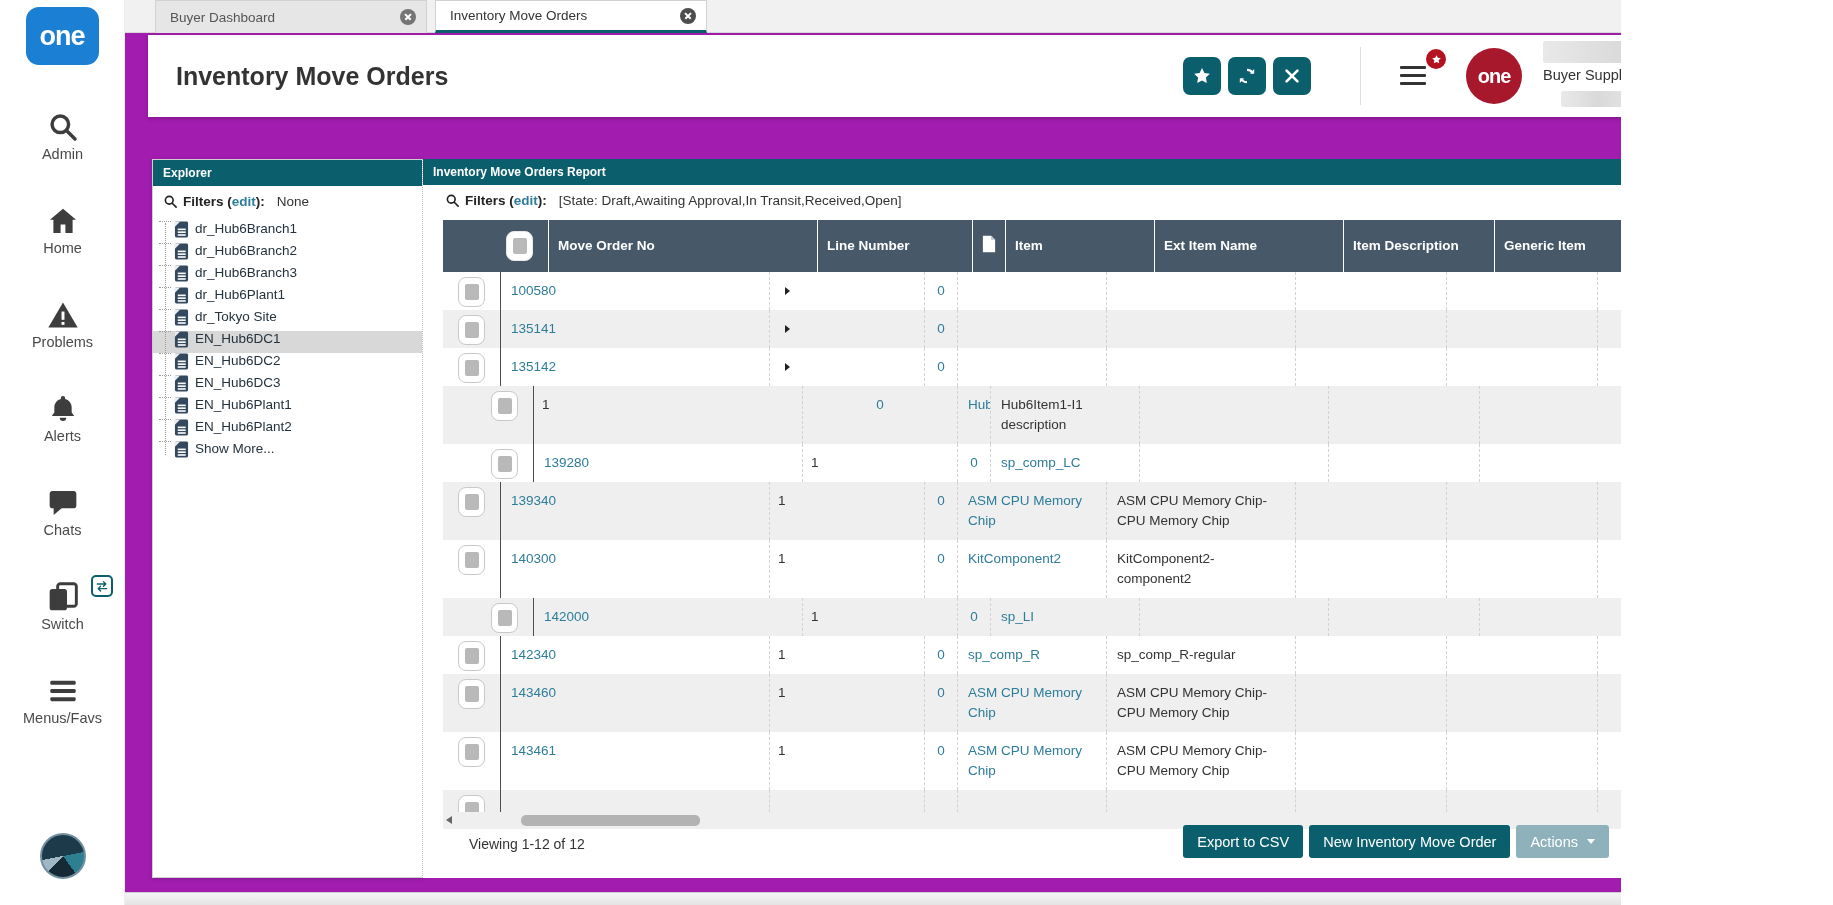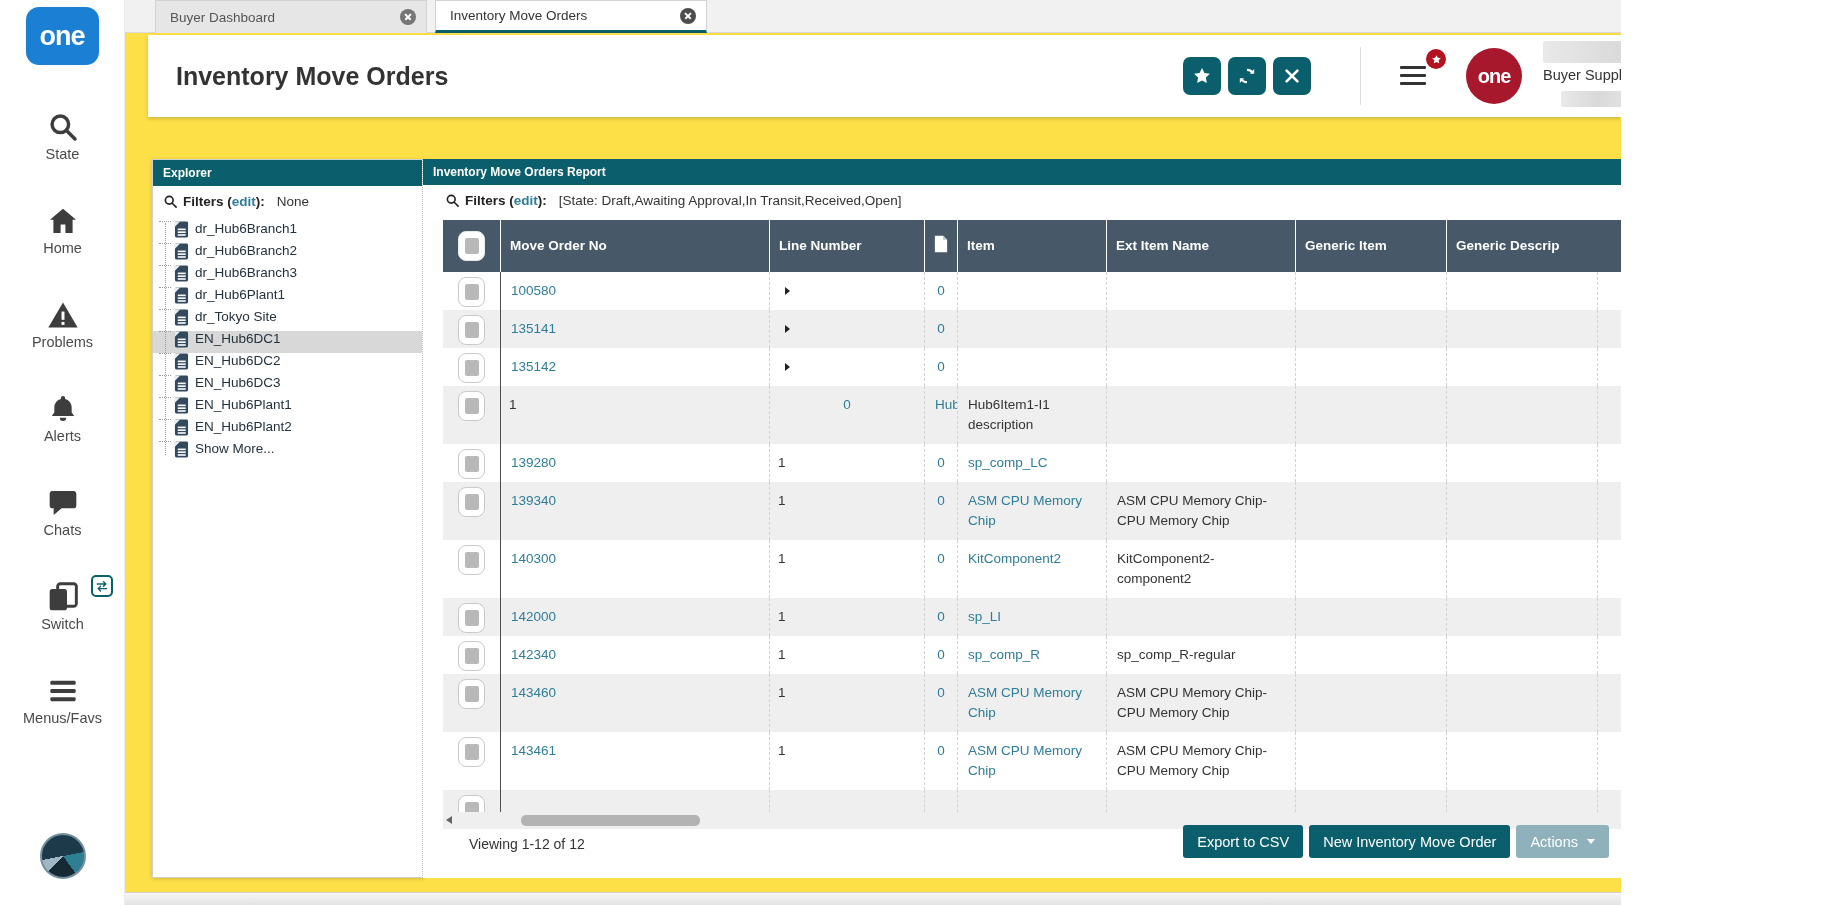--- a/index.html
+++ b/index.html
@@ -1,18 +1,18 @@
 <!DOCTYPE html>
 <html style="--teal: #0b5f6d; --slate: #475869; --link: #2e7d9a; --red: #a8182c; --blue: #1b7fd4;"><head>
 <meta charset="utf-8">
 <style>
   * { margin:0; padding:0; box-sizing:border-box; }
   html,body { background:#fff; }
   body { font-family:"Liberation Sans", sans-serif; color:#333; }
-  .app { position:relative; width:1621px; height:905px; background:#fde047; overflow:hidden; }
+  .app { position:relative; width:1621px; height:905px; background:#a21caf; overflow:hidden; }
 
   
   .sidebar { position:absolute; left:0; top:0; width:125px; height:905px; background:#fff; border-right:1px solid #ededed; z-index:5; }
   .logo-one { width:73px; height:58px; margin:7px auto 46px; background:var(--blue); border-radius:13px;
               color:#fff; font-size:27px; font-weight:bold; display:flex; align-items:center; justify-content:center; letter-spacing:-1px; }
   .side-item { position:relative; width:125px; height:52px; margin-bottom:42px; display:flex; flex-direction:column; align-items:center; cursor:pointer; }
   .side-item .icon-slot { width:32px; height:32px; color:#3d3d3d; }
   .side-item .icon-slot svg { width:32px; height:32px; }
   .side-item .side-label { font-size:14.5px; color:#4a4a4a; margin-top:3px; white-space:nowrap; }
   .side-badge { display:none; position:absolute; right:12px; top:-6px; width:22px; height:22px; background:#fff;
@@ -74,21 +74,21 @@
   .tree::before { content:""; position:absolute; left:12px; top:2px; bottom:8px; border-left:1px dotted #9a9a9a; }
   .tree-item { height:22px; display:flex; align-items:flex-start; padding-left:6px; font-size:13.5px; color:#24323e; cursor:pointer; white-space:nowrap; }
   .tree-item.selected { background:#d8d8d8; }
   .tree-guide { width:12px; border-top:1px dotted #9a9a9a; margin-right:3px; flex:none; }
   .tree-item svg { width:15px; height:17px; margin-right:6px; flex:none; }
 
   .report { position:absolute; left:422px; top:159px; right:0; height:719px; background:#fff; border-left:1px dotted #c2c2c2; }
 
   
   .tbl { position:relative; width:1352px; margin:6px 0 0 20px; }
-  .trow { display:flex; width:1337px; }
+  .trow { display:flex; width:1337px;justify-content:flex-end; }
   .trow > * { flex:none; min-width:0; }
   .trow > *:nth-child(1){ width:57px; }
   .trow > *:nth-child(2){ width:269px; }
   .trow > *:nth-child(3){ width:155px; }
   .trow > *:nth-child(4){ width:33px; }
   .trow > *:nth-child(5){ width:149px; }
   .trow > *:nth-child(6){ width:189px; }
   .trow > *:nth-child(7){ width:151px; }
   .trow > *:nth-child(8){ width:151px; }
   .trow > *:nth-child(9){ width:150px; }
@@ -146,21 +146,21 @@
 <div class="app">
 
   <div class="sidebar">
     <div class="logo-one">one</div>
 
       <div class="side-item">
         <span class="icon-slot"><svg viewBox="0 0 24 24" fill="none" stroke="currentColor" stroke-width="2.6">
             <circle cx="10" cy="10" r="6.2"></circle>
             <line x1="14.8" y1="14.8" x2="21" y2="21" stroke-linecap="round"></line>
           </svg></span>
-        <span class="side-label">State</span>
+        <span class="side-label">Admin</span>
 
       </div>
 
       <div class="side-item">
         <span class="icon-slot"><svg viewBox="0 0 24 24" fill="currentColor">
             <path d="M12 2.8 2.2 11h2.6v10h5.4v-6.4h3.6V21h5.4V11h2.6z"></path>
           </svg></span>
         <span class="side-label">Home</span>
 
       </div>
@@ -472,20 +472,24 @@
             <span>Item</span>
             <span class="col-icon"></span>
           </div>
 
 
           <div class="th">
             <span>Ext Item Name</span>
             <span class="col-icon"></span>
           </div>
 
+          <div class="th">
+            <span>Item Description</span>
+            <span class="col-icon"></span>
+          </div>
 
           <div class="th">
             <span>Generic Item</span>
             <span class="col-icon"></span>
           </div>
 
           <div class="th">
             <span>Generic Descrip</span>
             <span class="col-icon"></span>
           </div>

